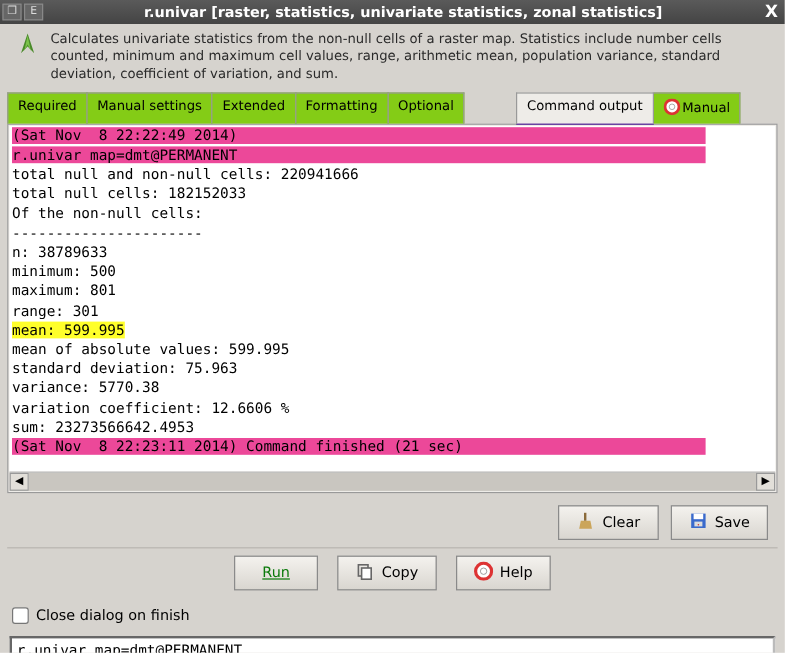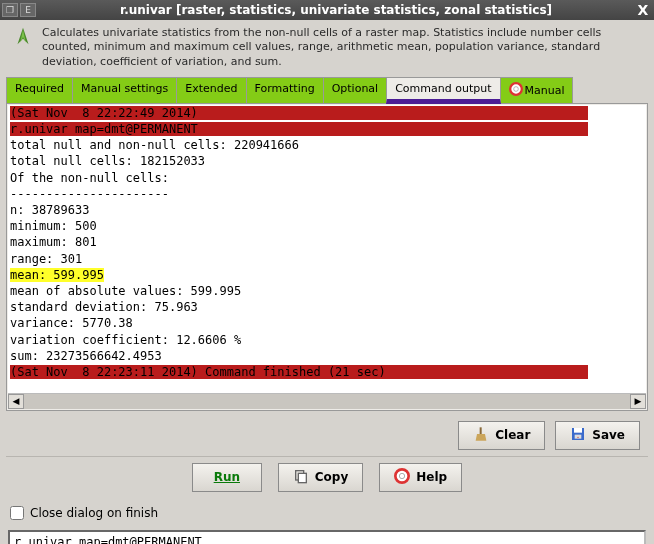--- a/index.html
+++ b/index.html
@@ -9,36 +9,36 @@
 .tb-btn { width: 16px; height: 14px; border: 1px solid #888; background: #666; margin-right: 2px; display: flex; align-items: center; justify-content: center; font-size: 9px; color: #ddd; cursor: pointer; }
 .tb-title { flex: 1; text-align: center; font-weight: bold; font-size: 12px; }
 .tb-close { width: 18px; height: 16px; display: flex; align-items: center; justify-content: center; font-weight: bold; cursor: pointer; font-size: 14px; }
 
 .header { display: flex; padding: 6px 12px; gap: 8px; }
 .grass-icon { width: 22px; height: 22px; flex-shrink: 0; }
 .desc { font-size: 11px; color: #2a2a2a; line-height: 1.3; }
 
 .tabs { display: flex; margin: 2px 6px 0 6px; }
 .tab { padding: 4px 8px; border: 1px solid #999; border-bottom: none; background: #84cc16; font-size: 11px; cursor: pointer; margin-right: -1px; position: relative; }
-.tab.selected { background: #eeece8; z-index: 2; border-bottom: 5px solid #4c1d95; margin-bottom: -1px; }
+.tab.selected { background: #eeece8; z-index: 2; border-bottom: 1px solid #4c1d95; margin-bottom: -1px; margin-left: 44px; }
 .tab .manual-icon { display: inline-block; vertical-align: middle; margin-right: 2px; }
 
 .panel { margin: 0 6px; border: 1px solid #999; background: #eeece8; padding: 1px; }
 .output-wrap { background: #fff; }
 .output { font-family: "DejaVu Sans Mono", monospace; font-size: 12px; line-height: 1.35; background: #fff; padding: 0 2px; height: 288px; overflow: hidden; white-space: pre; }
-.output .finished { background: #b91c1c; }
+.output .finished { background: #ec4899; }
 .output .hl { background: #ffff2a; }
 
 .scrollh { height: 16px; background: #d6d3ce; border-top: 1px solid #bbb; display: flex; }
 .scrollh .arrow { width: 16px; border: 1px solid #999; background: #e2dfd9; display:flex; align-items:center; justify-content:center; font-size:9px; }
 .scrollh .track { flex: 1; background: #c9c6c0; }
 
 .btnrow { display: flex; justify-content: flex-end; gap: 10px; padding: 10px 14px 6px; }
 .btnrow2 { display: flex; justify-content: center; gap: 16px; padding: 6px 0 10px; }
-.btn { display: inline-flex; align-items: center; gap: 6px; padding: 4px 14px; border: 1px solid #8a8a8a; background: linear-gradient(#f4f2ee,#d9d6d0); cursor: pointer; font-size: 12px; min-width: 70px; justify-content: center; font-weight: bold; }
+.btn { display: inline-flex; align-items: center; gap: 6px; padding: 4px 14px; border: 1px solid #8a8a8a; background: linear-gradient(#f4f2ee,#d9d6d0); cursor: pointer; font-size: 12px; min-width: 70px; justify-content: center; }
 .btn.run span { text-decoration: underline; color: #0a7a0a; }
 .btn svg { width: 16px; height: 16px; }
 
 .checkrow { padding: 4px 10px; font-size: 12px; display:flex; align-items:center; gap:6px; }
 .checkrow input[type=checkbox]{ width:14px; height:14px; }
 
 .cmdline { margin: 6px 8px 8px; border: 2px inset #bbb; background: #fff; padding: 3px 4px; font-family: "DejaVu Sans Mono", monospace; font-size: 12px; }
 
 hr.sep { border: none; border-top: 1px solid #b8b5b0; margin: 0 6px; }
 </style>

